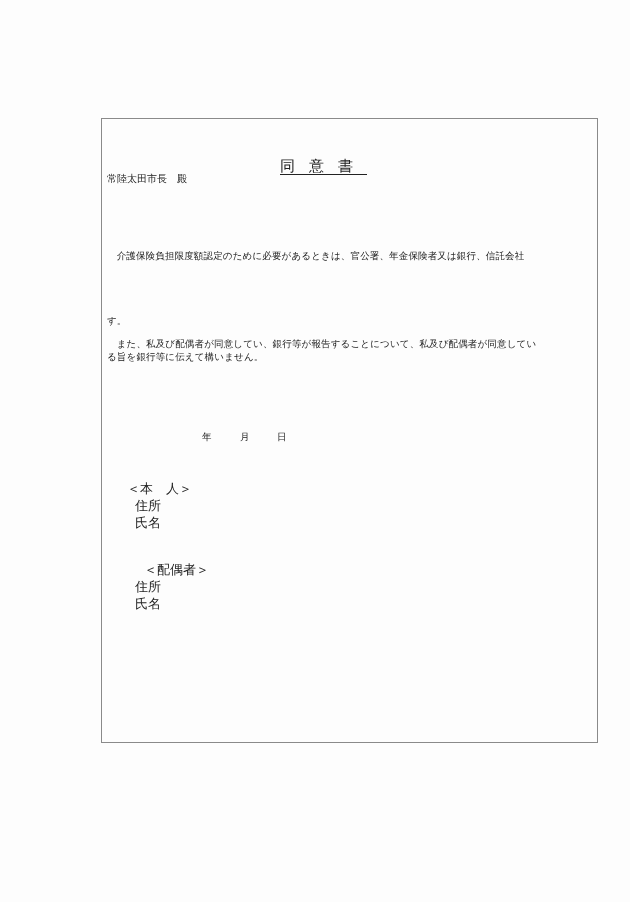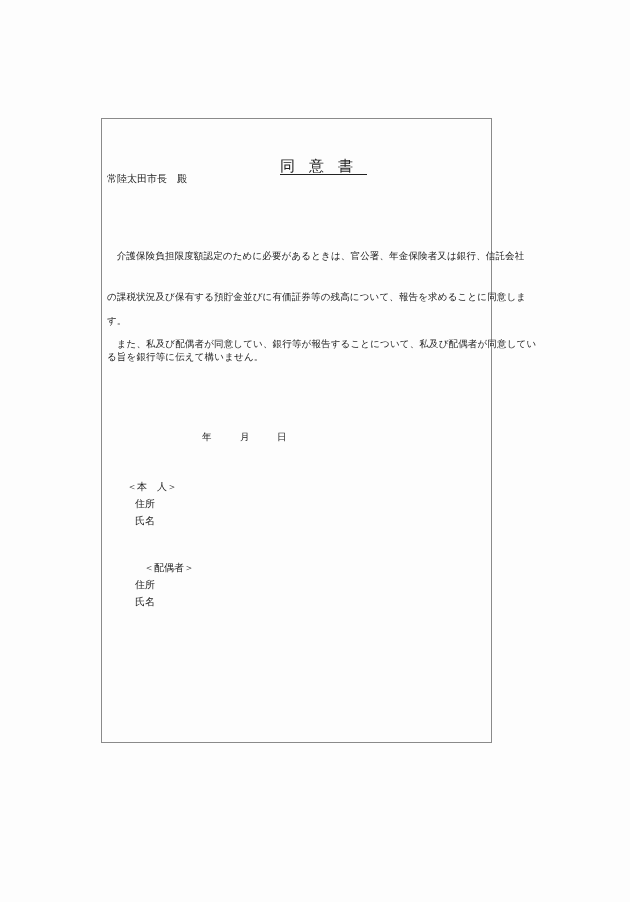--- a/index.html
+++ b/index.html
@@ -1,42 +1,41 @@
 <!DOCTYPE html>
 <html><head>
 <meta charset="utf-8">
 <style>
   html, body { margin:0; padding:0; }
   body {
     width:630px; height:902px; background:#fdfdfd; position:relative; overflow:hidden;
     font-family: "DejaVu Serif", "Liberation Serif", serif; color:#222;
   }
   .sheet {
-    position:absolute; left:101px; top:118px; width:391px; height:625px;
+    position:absolute; left:101px; top:118px; width:497px; height:625px;
     border:1px solid #8a8a8a; box-sizing:border-box; background:#fdfdfd;
   }
   .abs { position:absolute; white-space:nowrap; }
   .title {
     left:178px; top:38px; font-size:15px; letter-spacing:14px;
     text-decoration:underline; text-underline-offset:3px;
   }
   .addressee { left:5px; top:53px; font-size:10px; }
   .body-line { left:5px; font-size:9.5px; letter-spacing:0.15px; }
   .date { font-size:9.5px; top:312px; }
-  .sig { font-size:10px; }
+  .sig { font-size:13px; }
 </style>
 </head>
 <body>
 
 <div class="sheet">
   <div class="abs title">同意書</div>
   <div class="abs addressee">常陸太田市長　殿</div>
 
   <div class="abs body-line" style="top:131px">　介護保険負担限度額認定のために必要があるときは、官公署、年金保険者又は銀行、信託会社</div>
-  <div class="abs body-line" style="top:172px">の課税状況及び保有する預貯金並びに有価証券等の残高について、報告を求めることに同意しま</div>
   <div class="abs body-line" style="top:196px">す。</div>
   <div class="abs body-line" style="top:219px">　また、私及び配偶者が同意してい、銀行等が報告することについて、私及び配偶者が同意してい</div>
   <div class="abs body-line" style="top:232px">る旨を銀行等に伝えて構いません。</div>
 
   <div class="abs date" style="left:100px">年</div>
   <div class="abs date" style="left:138px">月</div>
   <div class="abs date" style="left:175px">日</div>
 
   <div class="abs sig" style="left:25px; top:361px">＜本　人＞</div>
   <div class="abs sig" style="left:33px; top:378px">住所</div>

